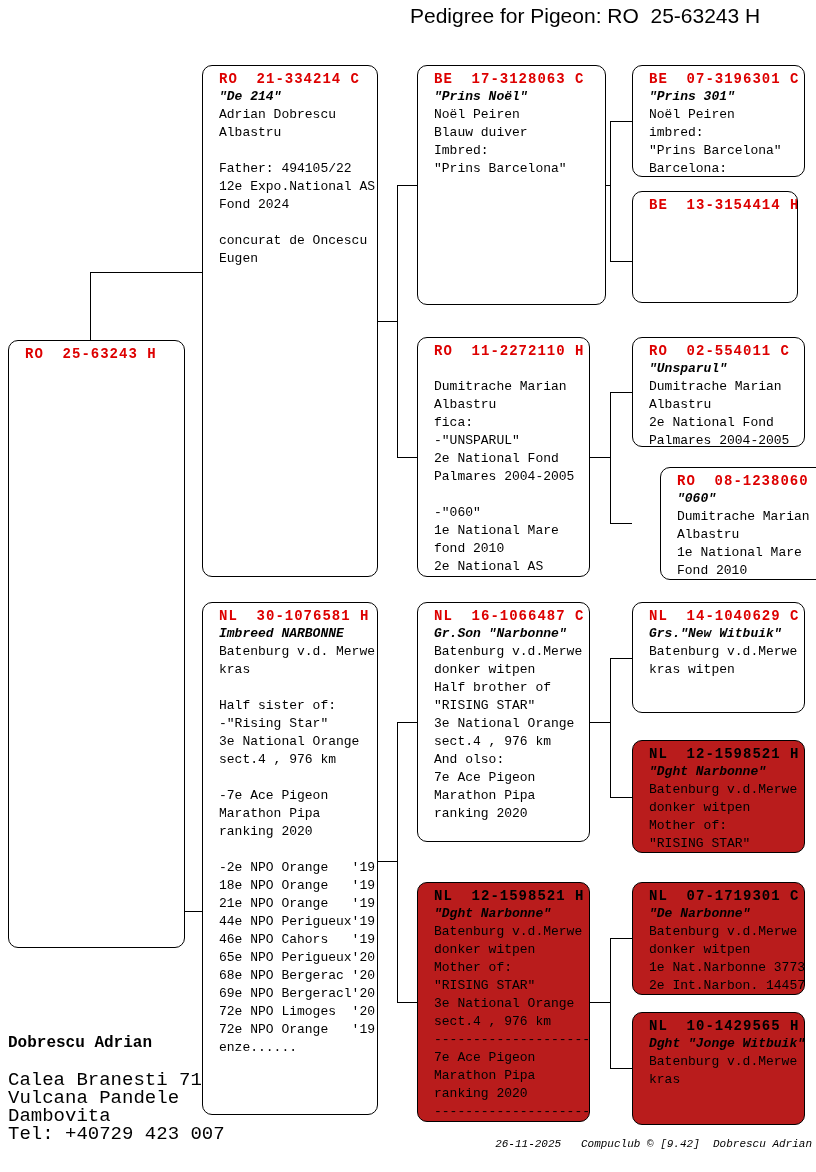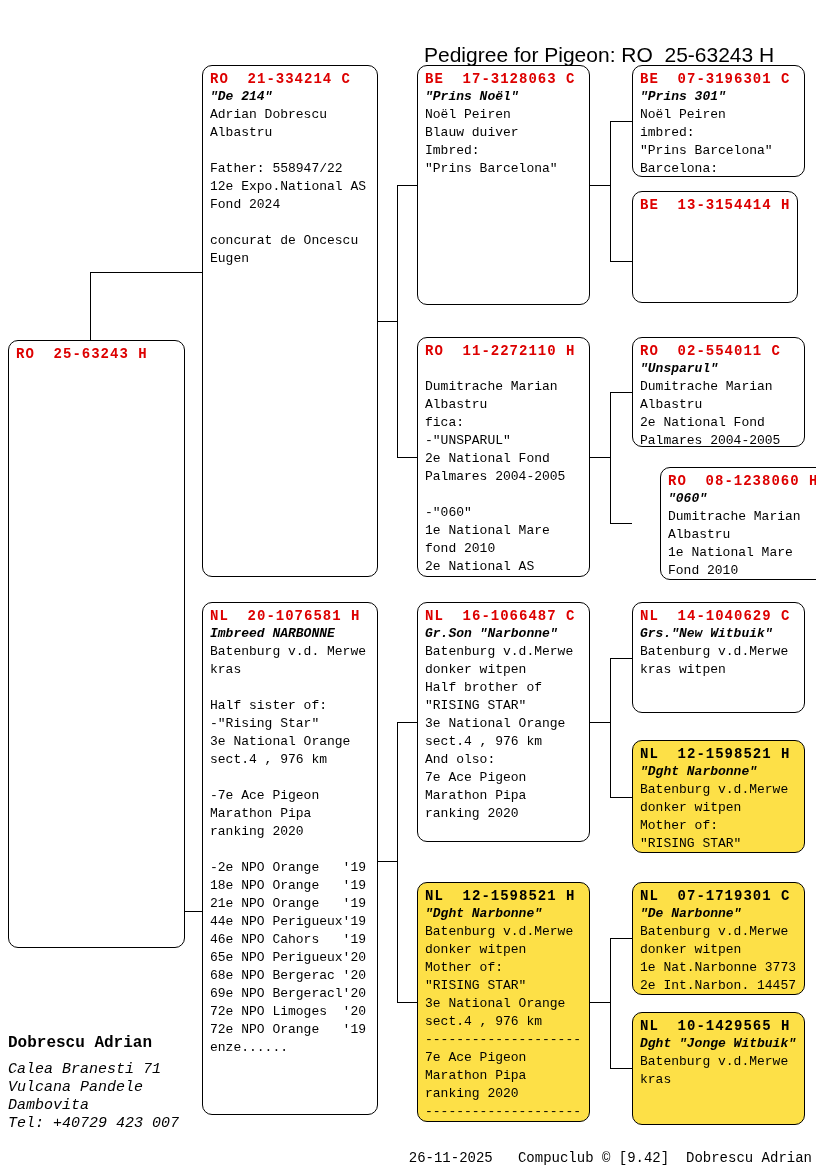--- a/index.html
+++ b/index.html
@@ -2,67 +2,66 @@
 <html><head>
 <meta charset="utf-8">
 <style>
   * { margin:0; padding:0; box-sizing:border-box; }
   html,body { background:#fff; }
   .page {
     position:relative; width:816px; height:1172px; background:#ffffff;
     font-family:"Liberation Mono", monospace; color:#000; overflow:hidden;
   }
   .title {
-    position:absolute; left:424px; top:4px;
+    position:absolute; left:410px; top:4px;
     font-family:"Liberation Sans", sans-serif; font-size:21px; color:#000;
     white-space:pre;
-    margin-top:39px;
   }
   .box {
     position:absolute; border:1px solid #000; border-radius:10px;
-    background:#fff; padding:4px 7px; overflow:hidden;
-  }
-  .box.pink { background:#fde047; }
+    background:#fff; padding:4px 16px; overflow:hidden;
+  }
+  .box.pink { background:#b91c1c; }
   .ring {
     font-weight:bold; font-size:14px; line-height:18px; letter-spacing:1px;
     color:#dd0000; white-space:pre;
   }
   .box.pink .ring { color:#000; }
   .name {
     font-style:italic; font-weight:bold; font-size:13px; line-height:18px;
     min-height:18px; white-space:pre;
   }
   .bodytxt { font-size:13px; line-height:18px; white-space:pre; }
 
   
   .b-subject{left:8px;top:340px;width:177px;height:608px}
   .b-father {left:202px;top:65px;width:176px;height:512px}
   .b-mother {left:202px;top:602px;width:176px;height:513px}
-  .b-pgf    {left:417px;top:65px;width:173px;height:240px}
+  .b-pgf    {left:417px;top:65px;width:189px;height:240px}
   .b-pgm    {left:417px;top:337px;width:173px;height:240px}
   .b-mgf    {left:417px;top:602px;width:173px;height:240px}
   .b-mgm    {left:417px;top:882px;width:173px;height:240px}
   .b-pgf-f  {left:632px;top:65px;width:173px;height:112px}
   .b-pgf-m  {left:632px;top:191px;width:166px;height:112px}
   .b-pgm-f  {left:632px;top:337px;width:173px;height:110px}
   .b-pgm-m  {left:660px;top:467px;width:173px;height:113px}
   .b-mgf-f  {left:632px;top:602px;width:173px;height:111px}
   .b-mgf-m  {left:632px;top:740px;width:173px;height:113px}
   .b-mgm-f  {left:632px;top:882px;width:173px;height:113px}
   .b-mgm-m  {left:632px;top:1012px;width:173px;height:113px}
 
   .ln { position:absolute; background:#000; }
 
   .owner { position:absolute; left:8px; top:1032px; }
   .owner-name { font-weight:bold; font-size:16px; line-height:22px; white-space:pre; }
-  .owner-addr { font-size:15px; line-height:18px; white-space:pre; margin-top:7px;font-style:italic; }
+  .owner-addr { font-size:19px; line-height:18px; white-space:pre; margin-top:17px; }
 
   .footer {
     position:absolute; right:4px; top:1138px;
-    font-size:14px; white-space:pre; color:#000;margin-top:12px;
+    font-style:italic; font-size:11px; white-space:pre; color:#000;
   }
 </style>
 </head>
 <body>
 
 <div class="page">
 
   <div class="title">Pedigree for Pigeon: RO  25-63243 H</div>
 
   <div class="ln" style="left:90px;top:272px;width:112px;height:1px"></div>
@@ -104,30 +103,30 @@
     <div class="ring">RO  25-63243 H</div>
     <div class="name"></div>
   </div>
 
   <div class="box b-father">
     <div class="ring">RO  21-334214 C</div>
     <div class="name">"De 214"</div>
     <div class="bodytxt">Adrian Dobrescu
 Albastru
 
-Father: 558947/22
+Father: 494105/22
 12e Expo.National AS
 Fond 2024
 
 concurat de Oncescu
 Eugen</div>
   </div>
 
   <div class="box b-mother">
-    <div class="ring">NL  20-1076581 H</div>
+    <div class="ring">NL  30-1076581 H</div>
     <div class="name">Imbreed NARBONNE</div>
     <div class="bodytxt">Batenburg v.d. Merwe
 kras
 
 Half sister of:
 -"Rising Star"
 3e National Orange
 sect.4 , 976 km
 
 -7e Ace Pigeon

